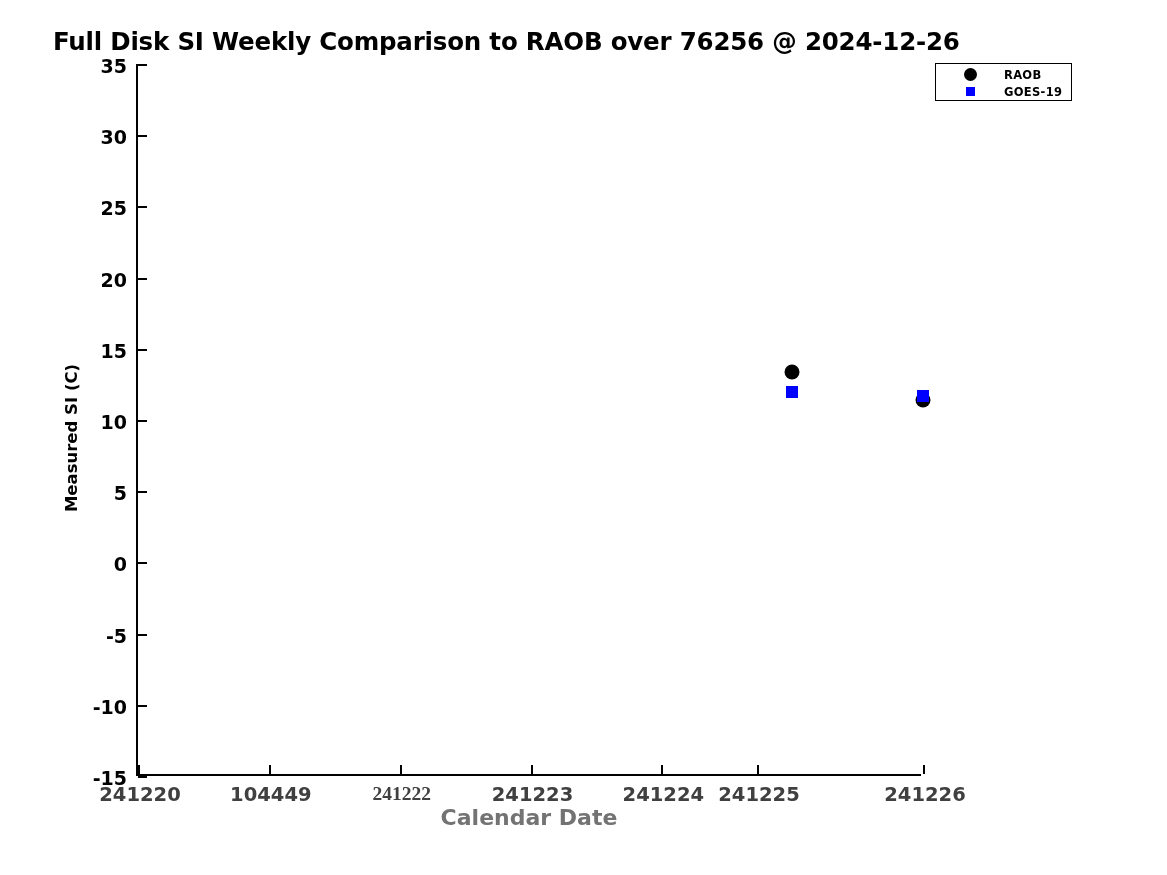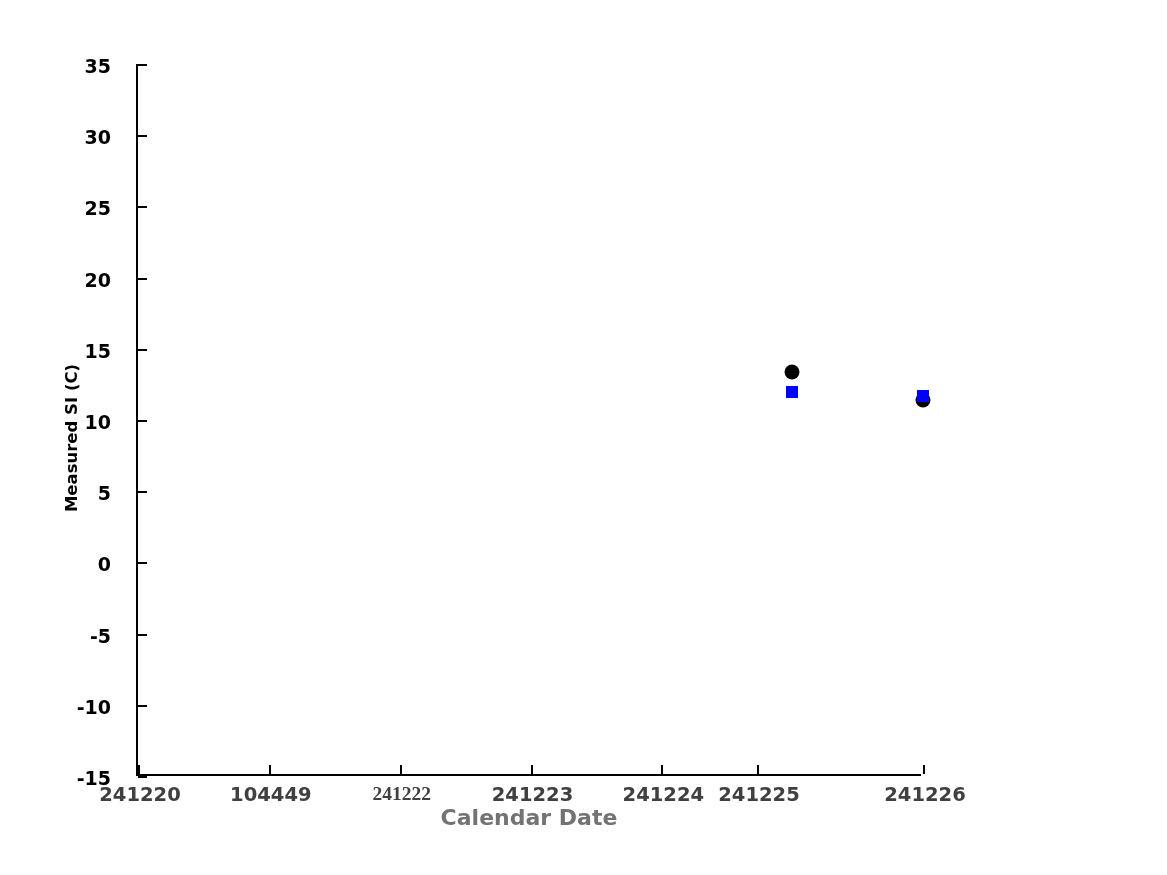--- a/index.html
+++ b/index.html
@@ -55,21 +55,21 @@
     left: 0px;
     width: 9px;
     height: 0;
     border-top: 2.2px solid #000000;
   }
   .ytick-label {
     position: absolute;
     right: 100%;
     top: 50%;
     transform: translateY(-50%);
-    margin-right: 27px;
+    margin-right: 11px;
     font-size: 19px;
     font-weight: bold;
     color: #000000;
     white-space: nowrap;
   }
   .xtick {
     position: absolute;
     bottom: 0px;
     height: 9px;
     width: 0;
@@ -167,20 +167,21 @@
     color: #000000;
     white-space: nowrap;
     letter-spacing: 0.3px;
   }
 </style>
 </head>
 <body>
 
 <div id="figure">
 
+  <div id="chart-title">Full Disk SI Weekly Comparison to RAOB over 76256 @ 2024-12-26</div>
 
   <div id="plot-area">
     <div id="plot-inner">
         <div class="ytick" style="top: 0px;">
           <span class="ytick-label">35</span>
         </div>
         <div class="ytick" style="top: 71.2px;">
           <span class="ytick-label">30</span>
         </div>
         <div class="ytick" style="top: 142.4px;">
@@ -234,14 +235,28 @@
         <div class="marker circle" title="RAOB 241225: 13.4" style="left: 654.167px; top: 307.584px; background: rgb(0, 0, 0);"></div>
         <div class="marker circle" title="RAOB 241226: 11.4" style="left: 785px; top: 336.064px; background: rgb(0, 0, 0);"></div>
         <div class="marker square" title="GOES-19 241225: 12" style="left: 654.167px; top: 327.52px; background: rgb(0, 0, 255);"></div>
         <div class="marker square" title="GOES-19 241226: 11.7" style="left: 785px; top: 331.792px; background: rgb(0, 0, 255);"></div>
       </div>
   </div>
 
   <div id="ylabel">Measured SI (C)</div>
   <div id="xlabel">Calendar Date</div>
 
+  <div id="legend">
+      <div class="legend-row r0">
+        <span class="legend-swatch-wrap">
+          <span class="legend-swatch circle" style="background: rgb(0, 0, 0);"></span>
+        </span>
+        <span class="legend-text">RAOB</span>
+      </div>
+      <div class="legend-row r1">
+        <span class="legend-swatch-wrap">
+          <span class="legend-swatch square" style="background: rgb(0, 0, 255);"></span>
+        </span>
+        <span class="legend-text">GOES-19</span>
+      </div>
+    </div>
 
 </div>
 
 </body></html>

